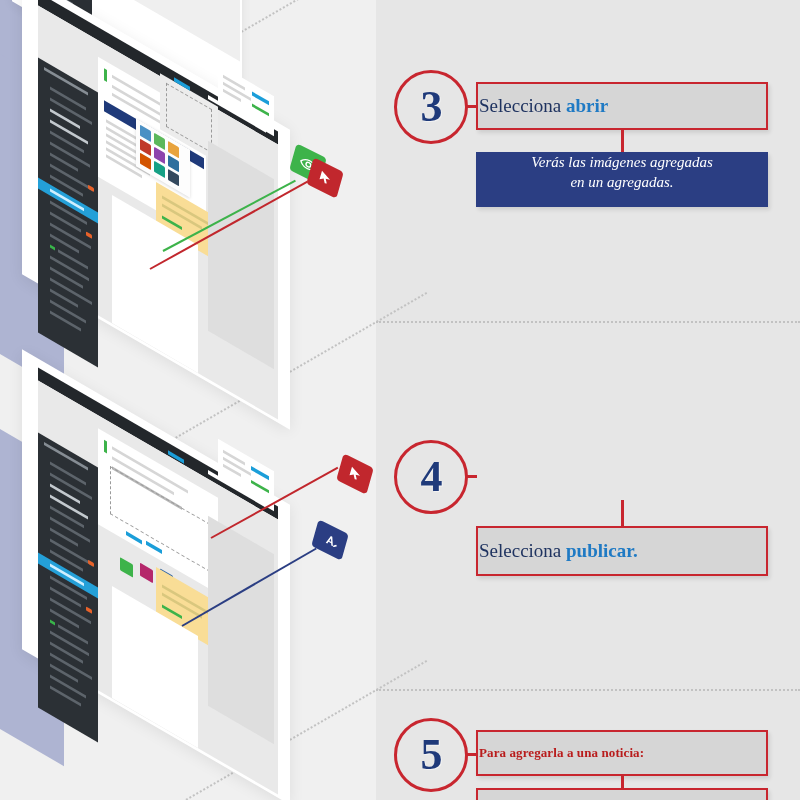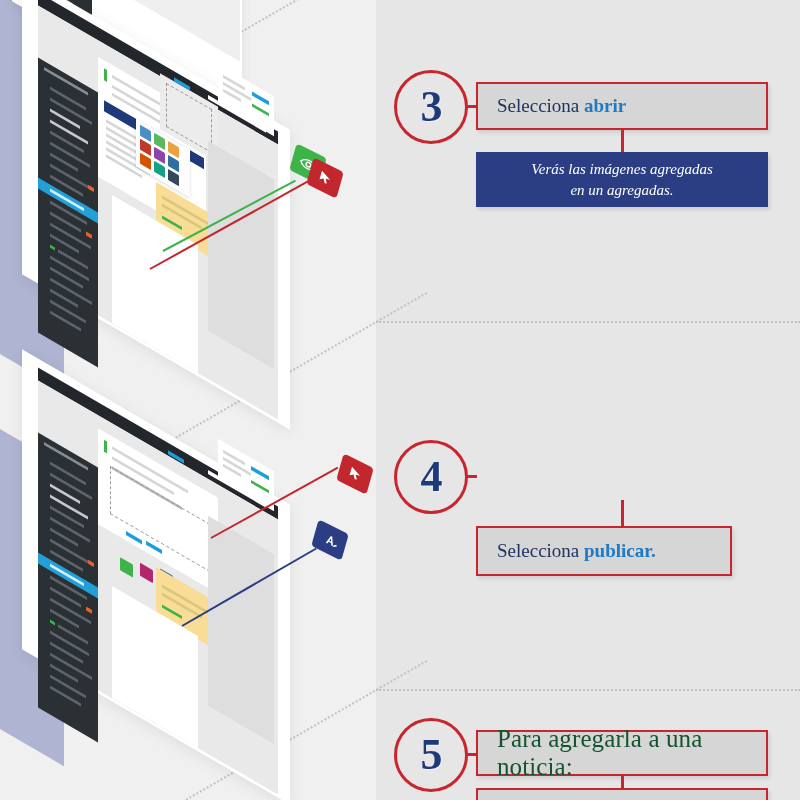--- a/index.html
+++ b/index.html
@@ -88,31 +88,31 @@
   .vstub { position:absolute; background:#c8262f; width:3px; }
 
   .box {
     position:absolute;
     background:#d6d6d6;
     border:2px solid #c8262f;
     display:flex; align-items:center;
     box-shadow: 2px 3px 4px rgba(0,0,0,0.10);
   }
   .box .txt {
-    padding-left:19px;
+    padding-left:1px;
     font-family: "Liberation Serif", serif;
     font-size:19px; color:#1f3360; font-weight:400;
   }
   .box .txt b { color:#1f7ac4; font-weight:700; }
-  .box.heavy .txt { font-weight:400; color:#14532d; font-size:25px; letter-spacing:.1px; }
+  .box.heavy .txt { font-weight:700; color:#b91c1c; font-size:13px; letter-spacing:.1px; }
 
   .navybox {
     position:absolute;
     background:#2b3e83;
-    display:flex; align-items:center; justify-content:center;
+    display:flex; align-items:flex-start; justify-content:center;
     text-align:center;
     box-shadow: 2px 3px 4px rgba(0,0,0,0.10);
   }
   .navybox .txt {
     font-family: "Liberation Serif", serif;
     font-style: italic;
     font-size:15px; color:#ffffff; line-height:1.35;
   }
 </style>
 </head>
@@ -367,21 +367,21 @@
   <div class="step" style="left:0; top:0; width:800px; height:800px;">
 
     <div class="circle" style="left:394px; top:440px;">
       <span>4</span>
     </div>
     <div class="stub" style="left:465px; top:475px;"></div>
 
 
     <div class="vstub" style="left:621px; top:500px; height:26px;"></div>
 
-    <div class="box" style="left:476px; top:526px; width:256px; height:50px;">
+    <div class="box" style="left:476px; top:526px; width:292px; height:50px;">
       <div class="txt">
         <span>Selecciona </span><b>publicar.</b>
       </div>
     </div>
   </div>
 
   <div class="step" style="left:0; top:0; width:800px; height:800px;">
 
     <div class="circle" style="left:394px; top:718px;">
       <span>5</span>

